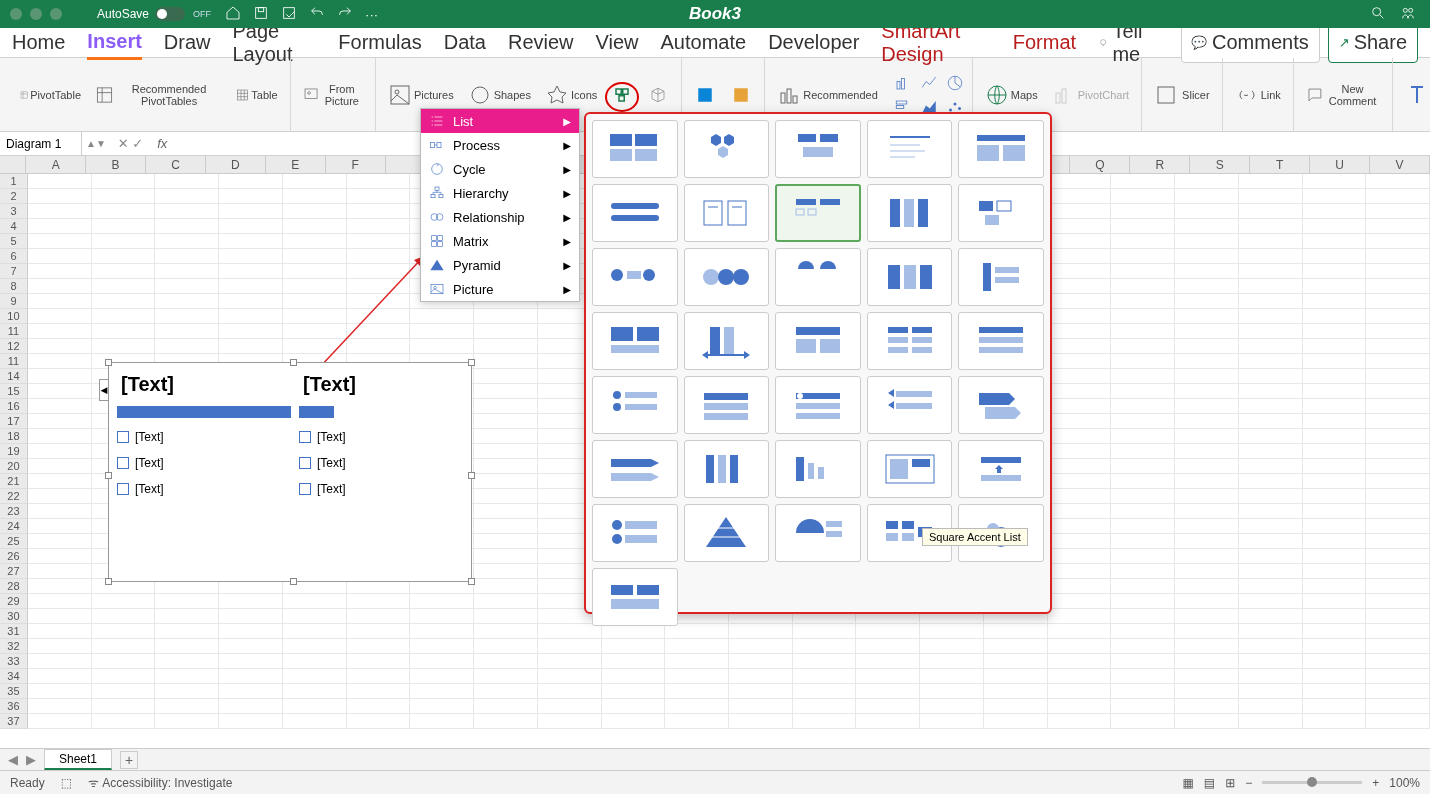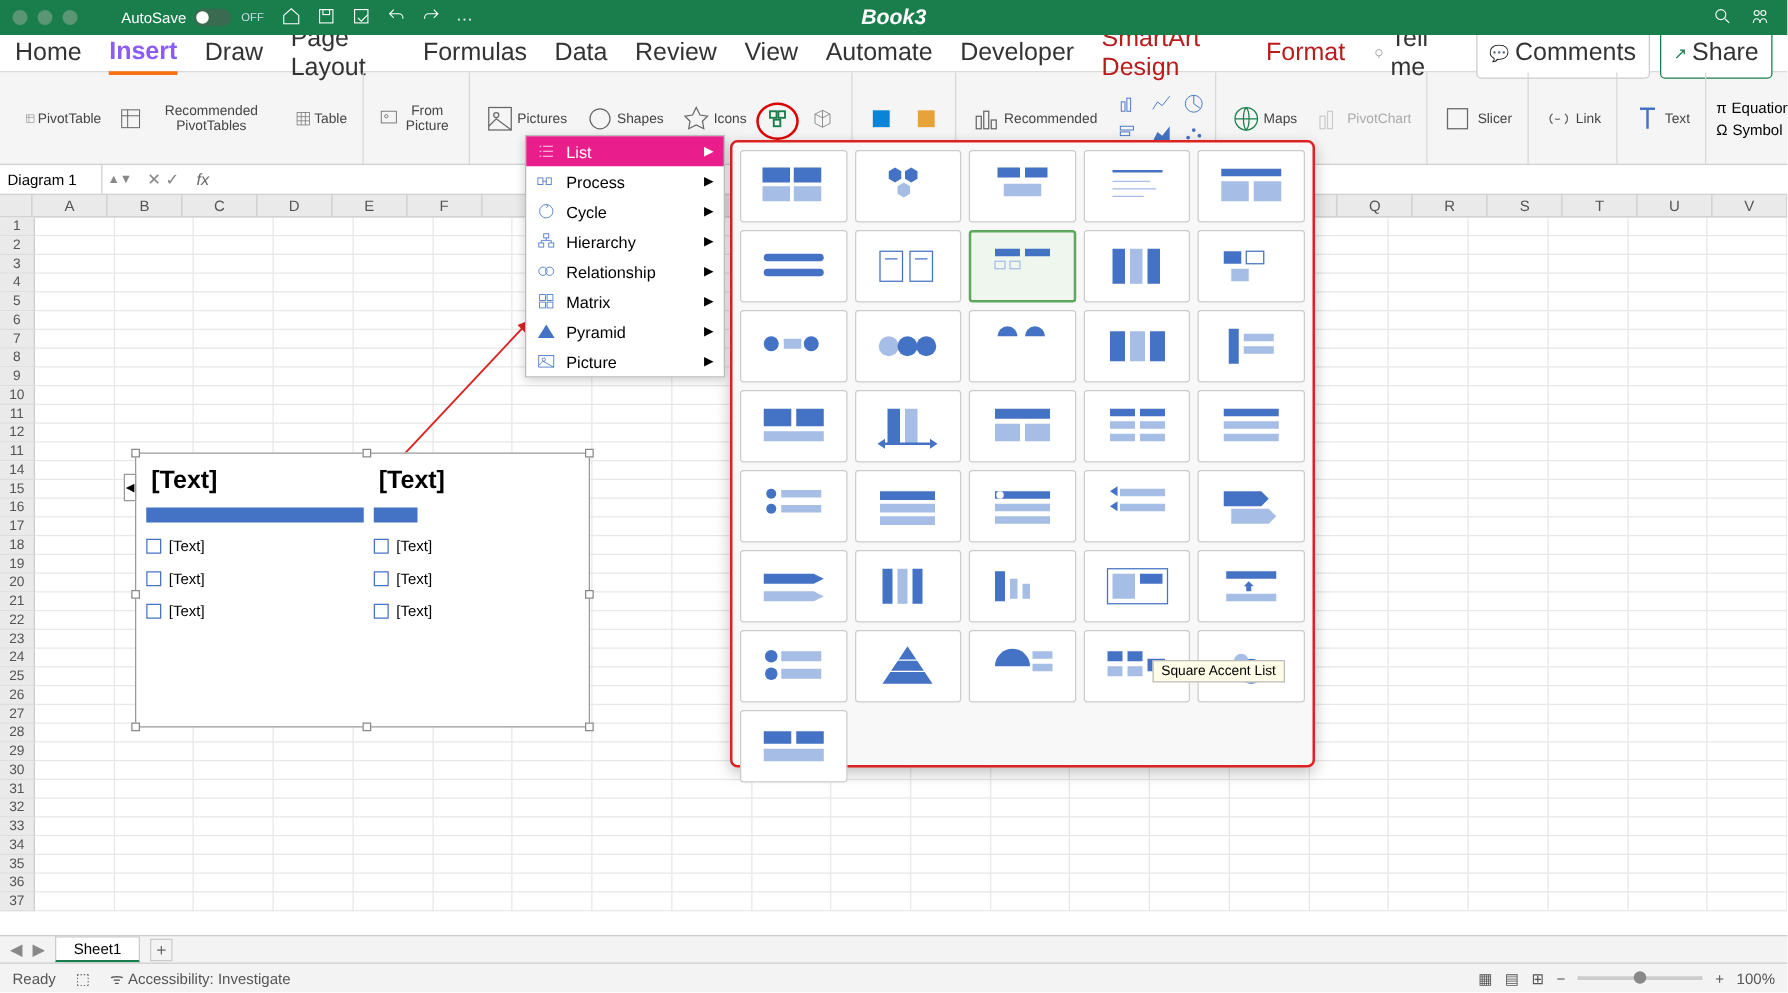--- a/index.html
+++ b/index.html
@@ -319,20 +319,28 @@
         </svg>
         <span>Slicer</span>
       </div>
   </div>
   <div class="rgroup">
     <div class="rbtn">
         <svg viewBox="0 0 24 24" fill="none" stroke="#666">
           <path d="M9 12a4 4 0 004 0M7 8a5 5 0 000 8M17 8a5 5 0 010 8"></path>
         </svg>
         <span>Link</span>
+      </div>
+  </div>
+  <div class="rgroup">
+    <div class="rbtn">
+        <svg viewBox="0 0 24 24" fill="none" stroke="#666">
+          <path d="M4 4h16v12H8l-4 4z"></path>
+        </svg>
+        <span>New Comment</span>
       </div>
   </div>
   <div class="rgroup">
     <div class="rbtn">
         <svg viewBox="0 0 24 24" fill="none" stroke="#4472c4" stroke-width="2">
           <path d="M6 4h12M12 4v16"></path>
         </svg>
         <span>Text</span>
       </div>
   </div>

